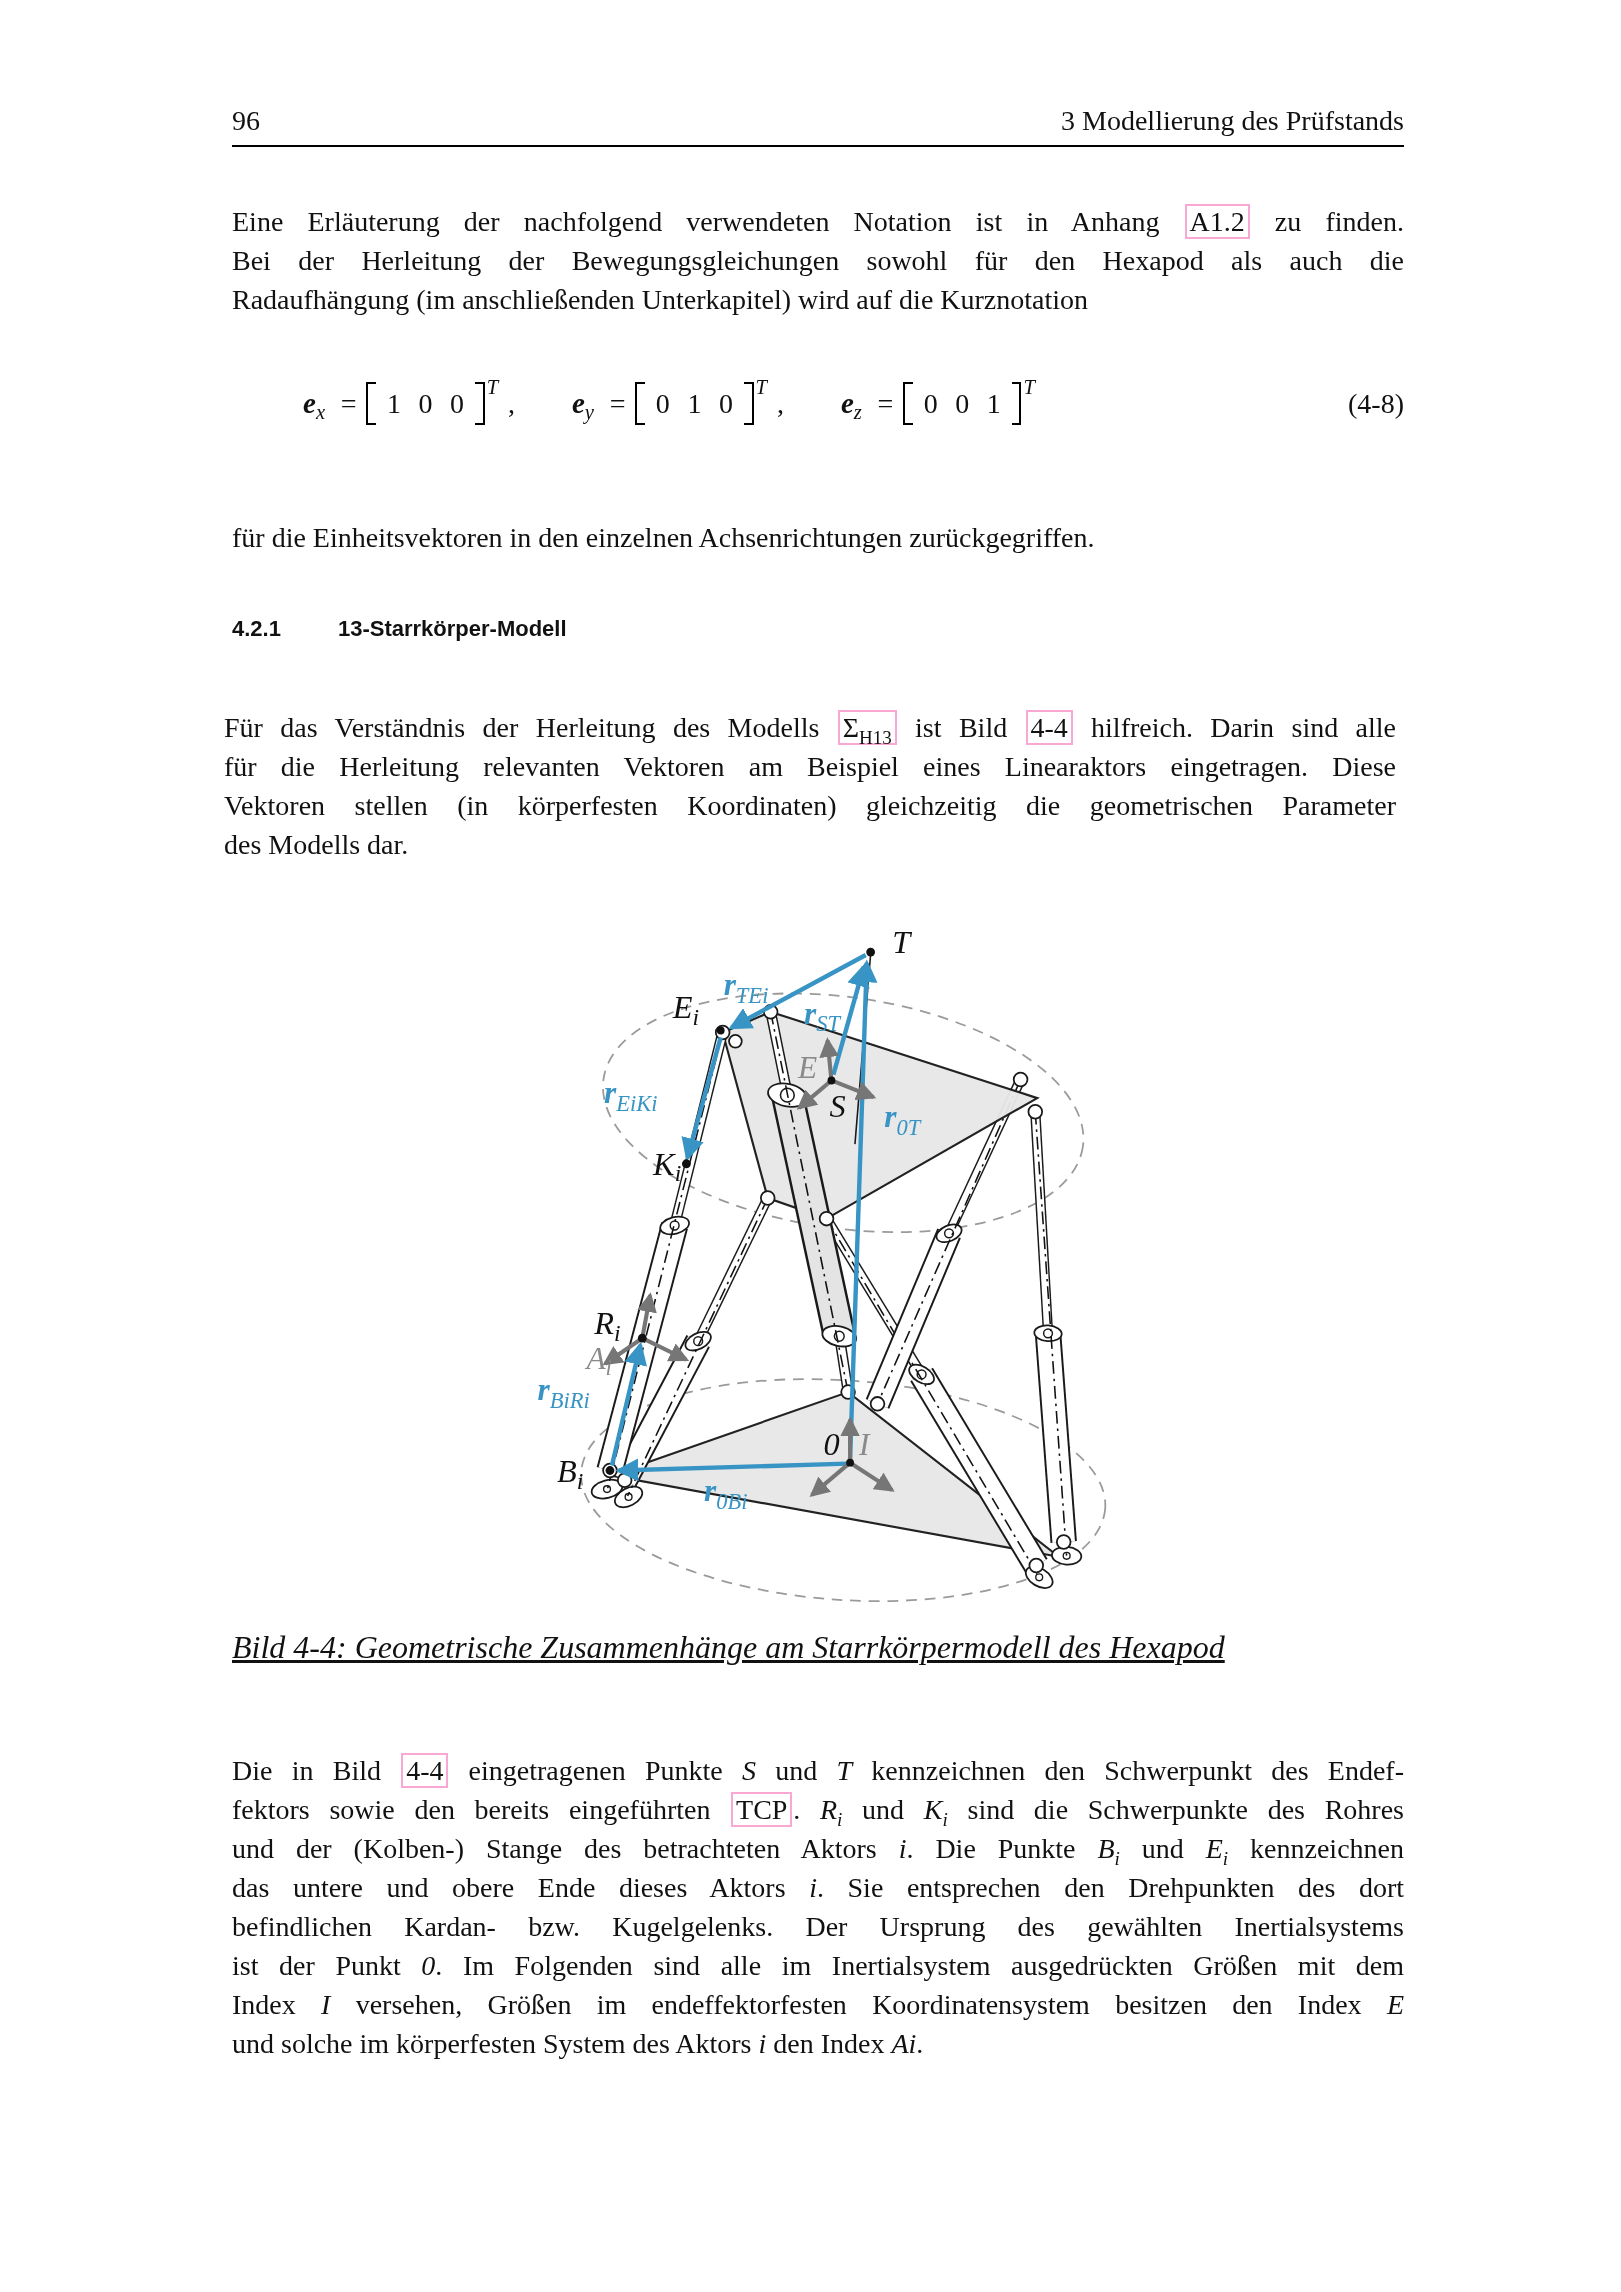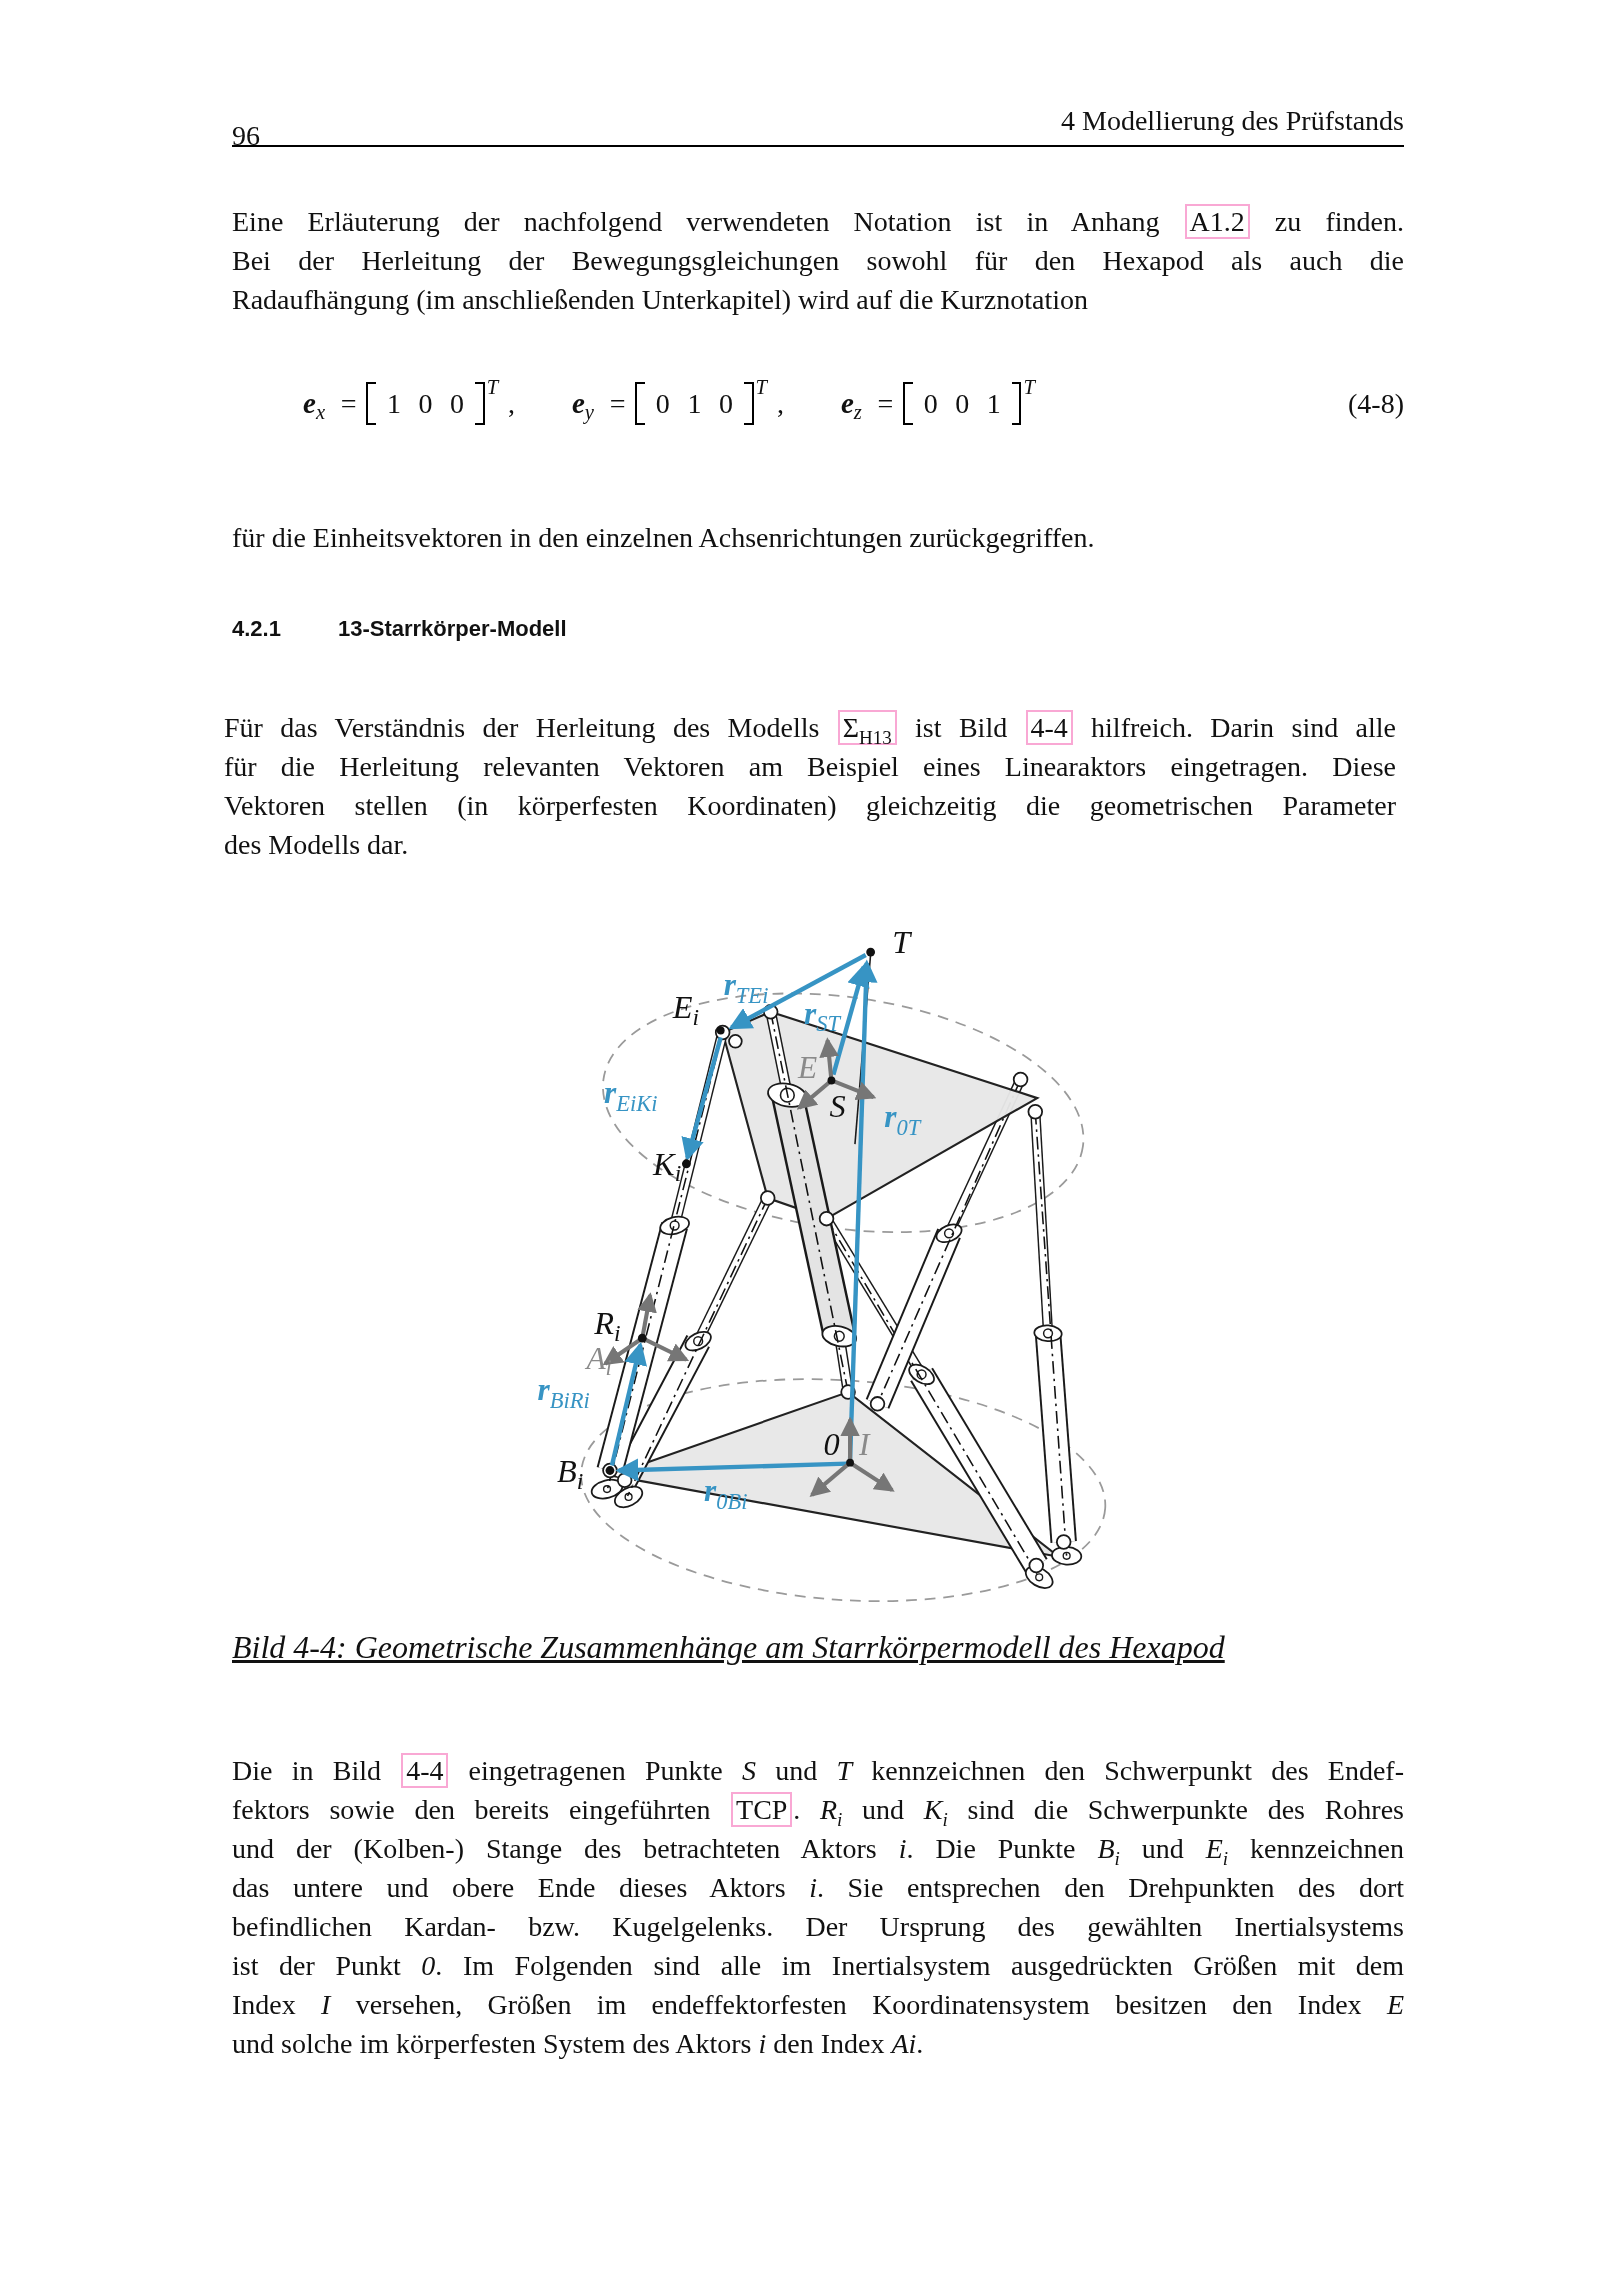--- a/index.html
+++ b/index.html
@@ -31,22 +31,22 @@
   .eqnum{margin-left:auto;}
   .caption{font-style:italic;font-size:32px;text-decoration:underline;}
   .figwrap{left:412px;top:902px;width:833px;height:745px;}
   svg text{font-family:"Liberation Serif",serif;}
 </style>
 </head>
 <body>
 
 <div class="page">
 
-  <div class="abs" style="left:232px;top:120px;font-size:28px;">96</div>
-  <div class="abs" style="left:232px;top:105px;width:1172px;text-align:right;font-size:28px;">4 Modellierung des Prüfstands</div>
+  <div class="abs" style="left:232px;top:105px;font-size:28px;">96</div>
+  <div class="abs" style="left:232px;top:105px;width:1172px;text-align:right;font-size:28px;">3 Modellierung des Prüfstands</div>
   <div class="abs header-rule" style="left:232px;top:145px;"></div>
 
   <div class="abs body-text" style="left:232px;top:202px;">
     <div class="jline">Eine Erläuterung der nachfolgend verwendeten Notation ist in Anhang <span class="rbox">A1.2</span> zu finden.</div>
     <div class="jline">Bei der Herleitung der Bewegungsgleichungen sowohl für den Hexapod als auch die</div>
     <div class="jline lastline">Radaufhängung (im anschließenden Unterkapitel) wird auf die Kurznotation</div>
   </div>
 
   <div class="abs eqrow" style="left:232px;top:370px;height:67px;">
     <span style="width:71px;"></span>

